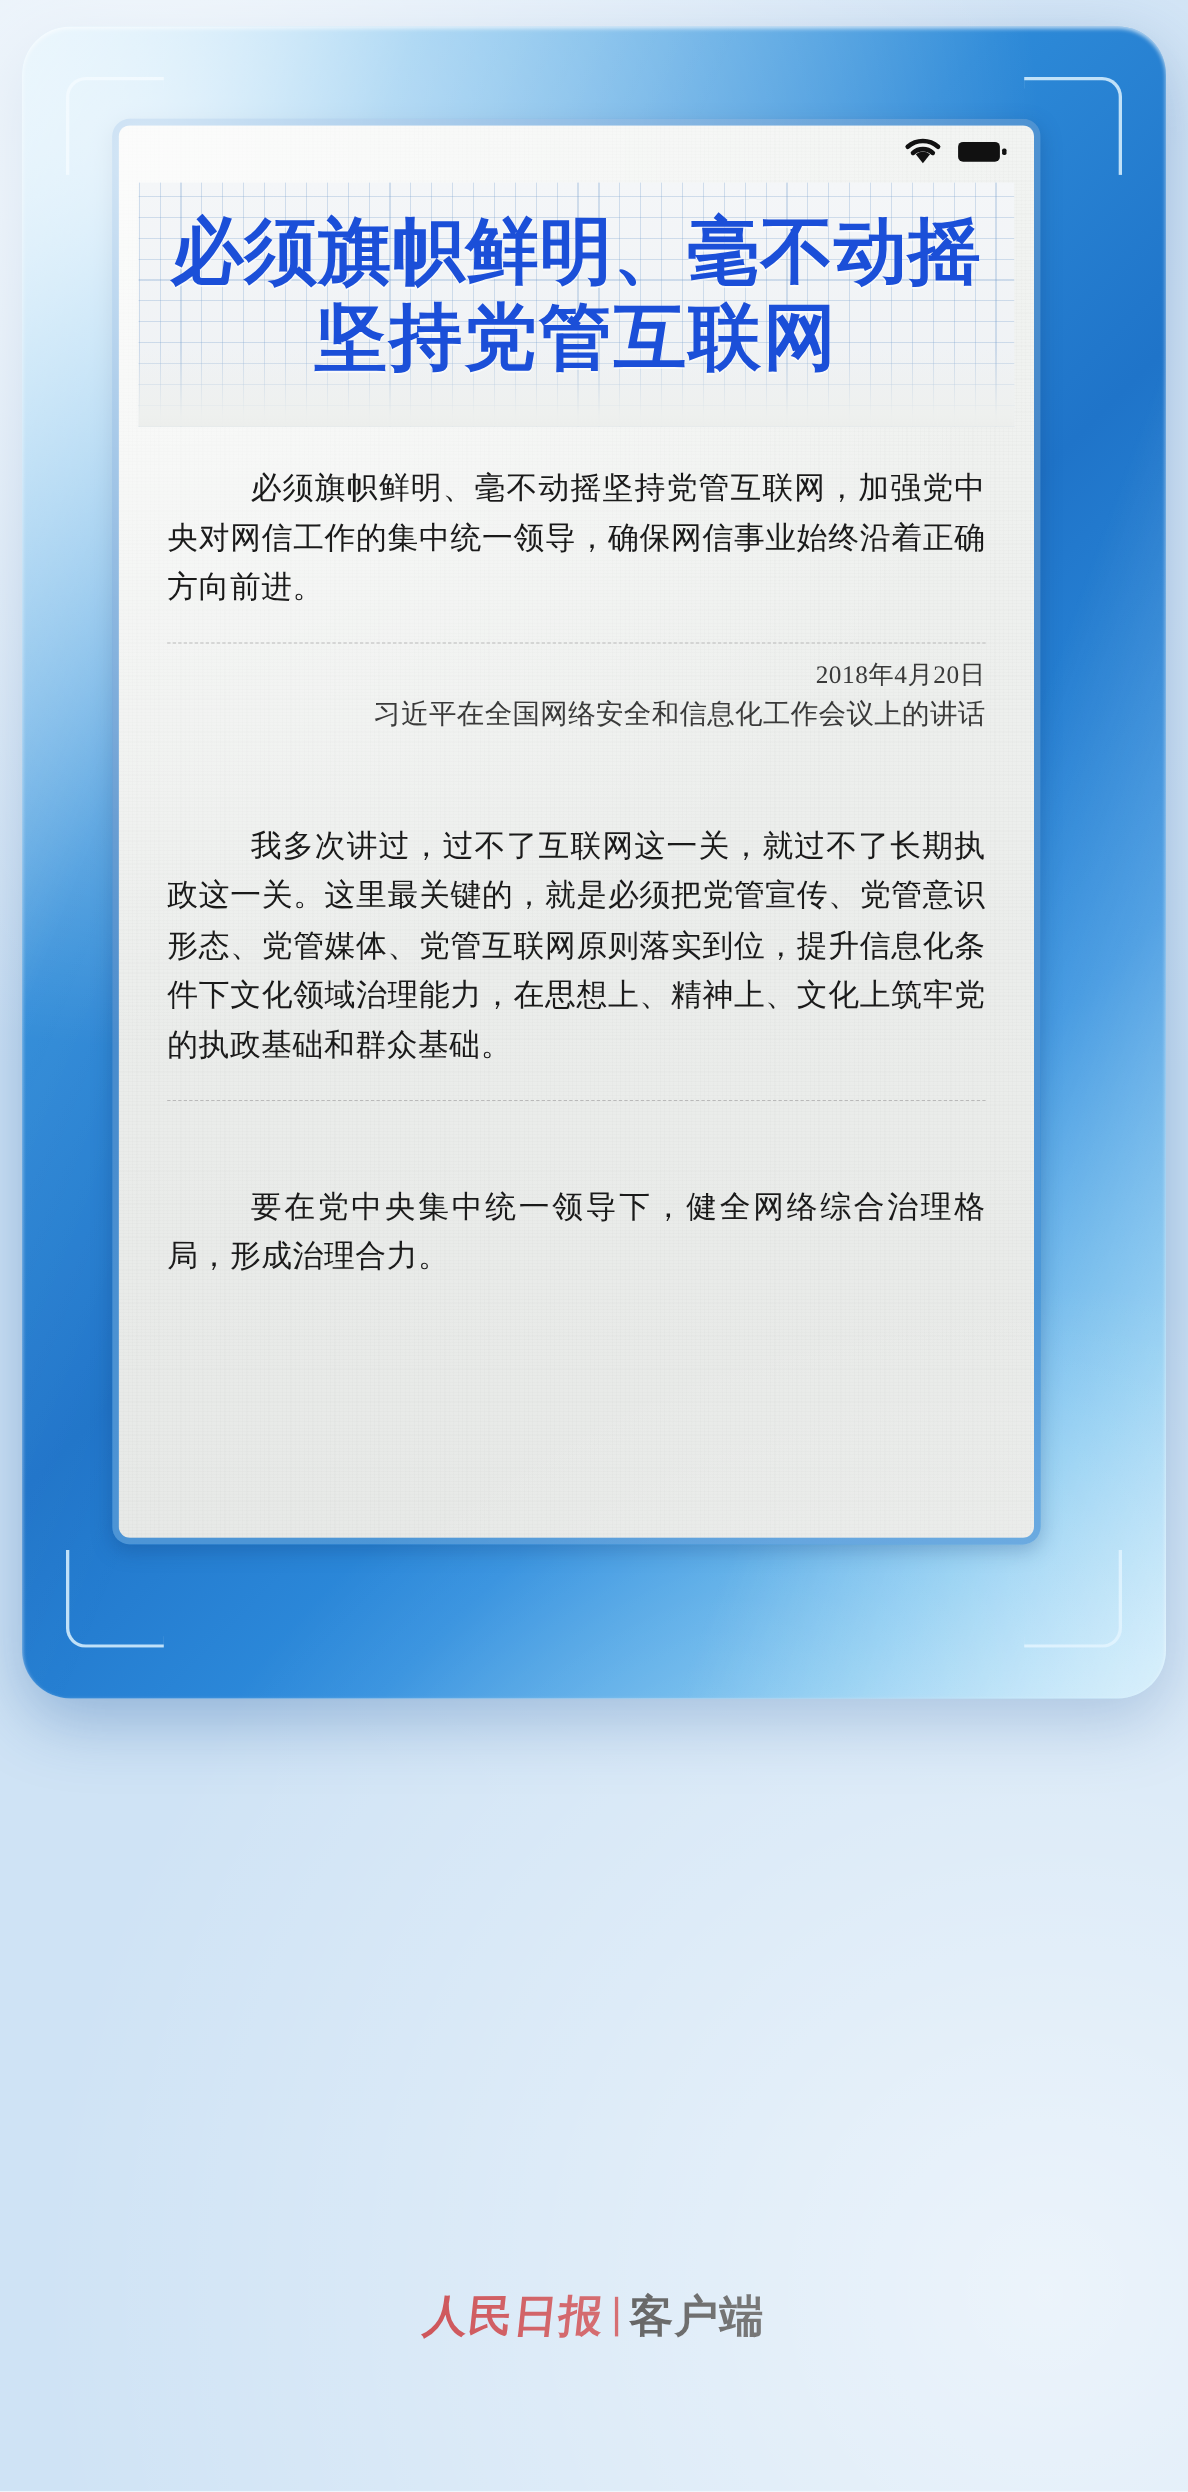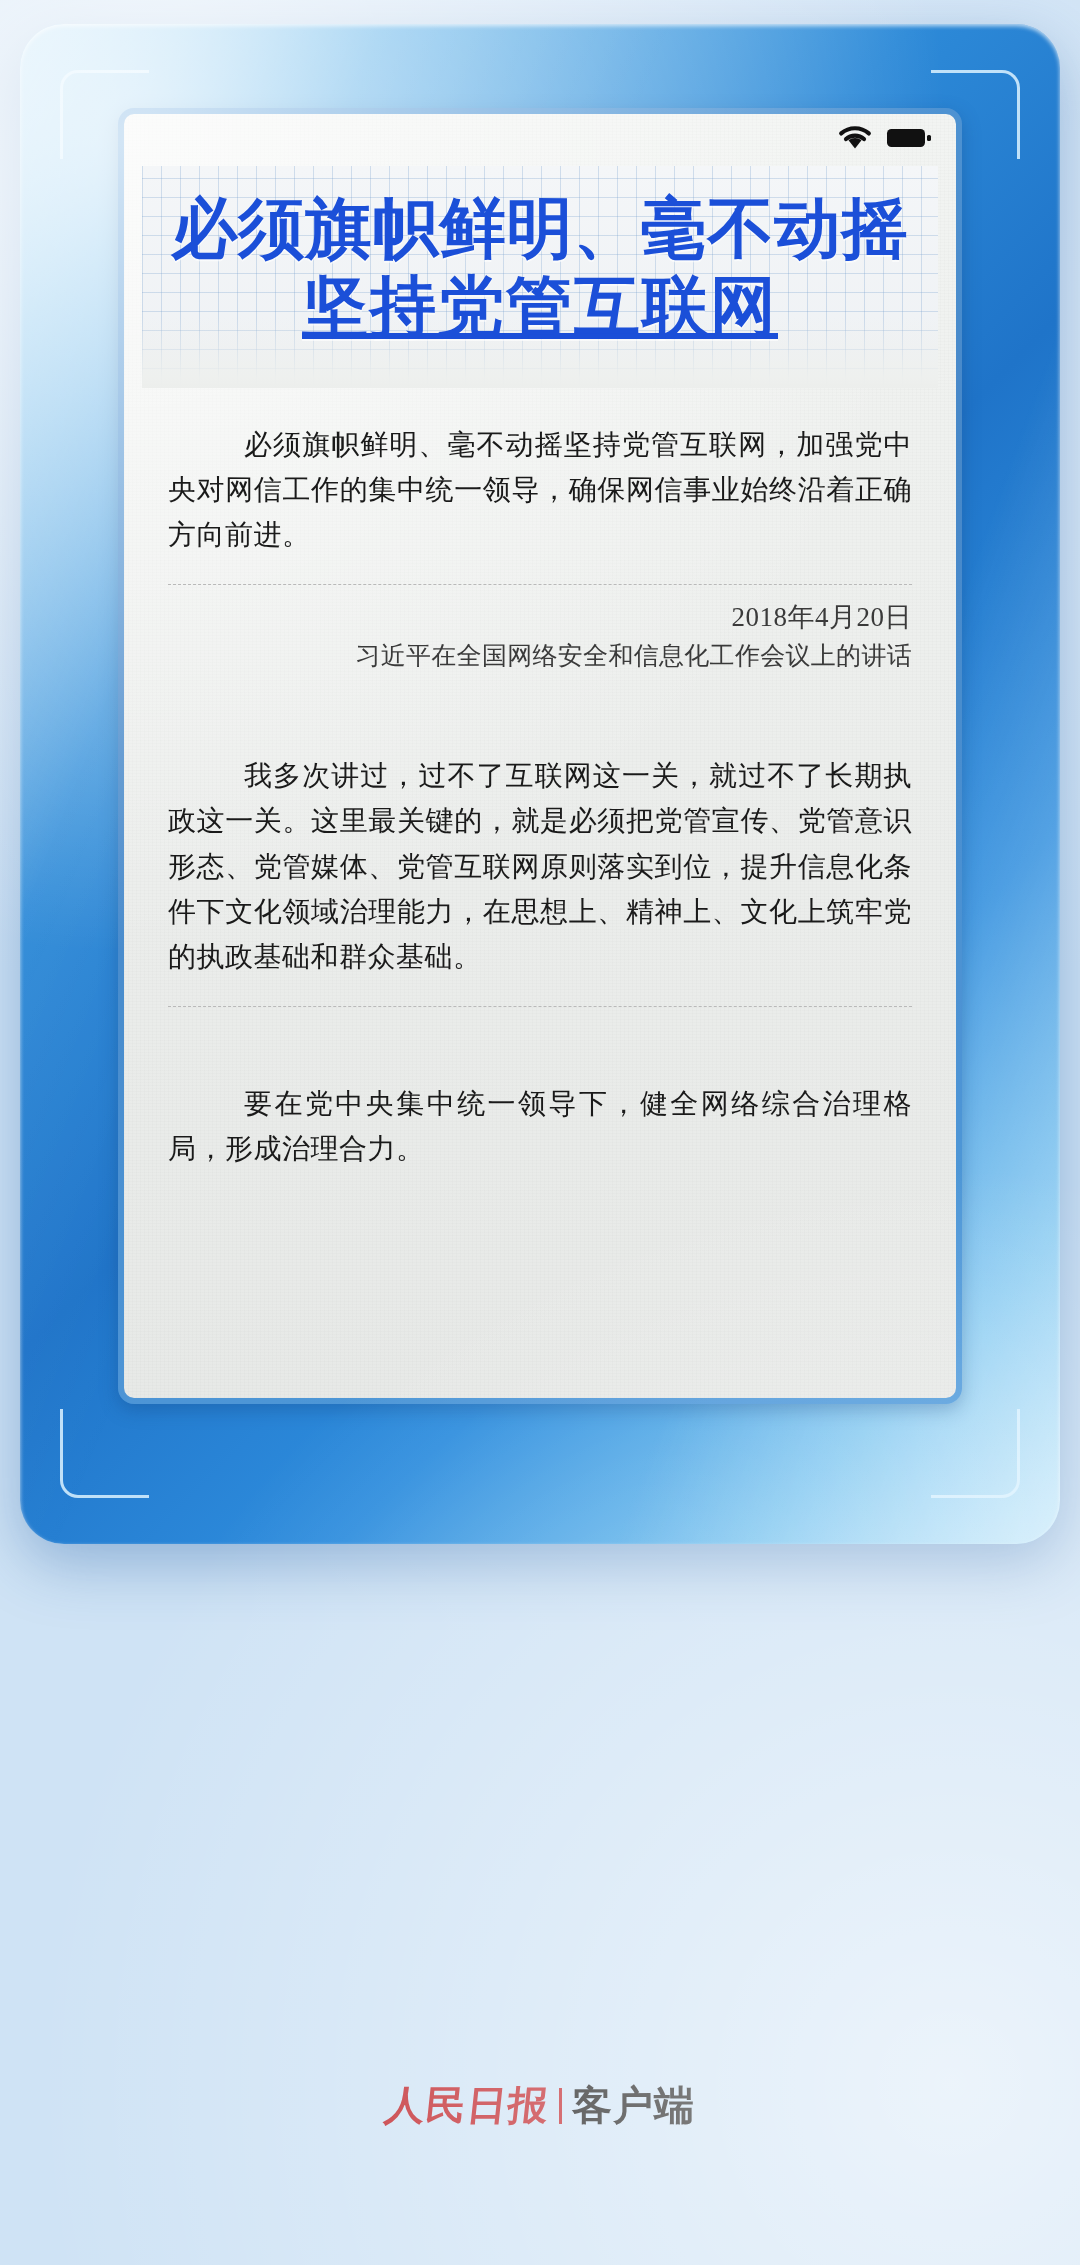--- a/index.html
+++ b/index.html
@@ -65,21 +65,21 @@
     height: 86px;
     pointer-events: none;
   }
   .bracket.tl { left: 40px;  top: 46px;   border-right: none; border-bottom: none; border-top-left-radius: 18px; }
   .bracket.tr { right: 40px; top: 46px;   border-left: none;  border-bottom: none; border-top-right-radius: 18px; }
   .bracket.bl { left: 40px;  bottom: 46px; border-right: none; border-top: none;   border-bottom-left-radius: 18px; }
   .bracket.br { right: 40px; bottom: 46px; border-left: none;  border-top: none;   border-bottom-right-radius: 18px; }
 
   .bezel {
     position: absolute;
-    left: 98px;
+    left: 82px;
     top: 84px;
     width: 844px;
     height: 1296px;
     border-radius: 16px;
     background: linear-gradient(160deg, #2f86d2 0%, #1f6ebd 40%, #2a85d4 100%);
     box-shadow:
       inset 0 0 0 6px rgba(255,255,255,0.18),
       0 6px 18px rgba(20, 70, 130, 0.35);
     padding: 6px;
     box-sizing: border-box;
@@ -142,21 +142,21 @@
     text-align: center;
     color: #1b4fd8;
     font-family: "Liberation Sans", sans-serif;
     font-weight: bold;
     font-size: 66px;
     line-height: 1.18;
     letter-spacing: 1px;
     text-shadow: 0 2px 0 rgba(255,255,255,0.6);
     z-index: 1;
   }
-  .headline .l2 { letter-spacing: 2px; text-decoration: underline; }
+  .headline .l2 { letter-spacing: 2px; }
 
   
   .content {
     position: relative;
     padding: 26px 44px 0;
     z-index: 2;
   }
   .quote-block { margin-bottom: 54px; }
   .quote-text {
     font-family: "Liberation Serif", serif;
@@ -171,21 +171,21 @@
     margin: 26px 0 12px;
     border-top: 1px dashed #b9b9b9;
     height: 0;
   }
   .attribution {
     text-align: right;
     font-family: "Liberation Serif", serif;
     color: #3a3a3a;
   }
   .attr-date {
-    font-size: 27px;
+    font-size: 23px;
     line-height: 1.5;
     letter-spacing: 0.5px;
   }
   .attr-source {
     font-size: 25px;
     line-height: 1.5;
     letter-spacing: 0.3px;
   }
 
   

